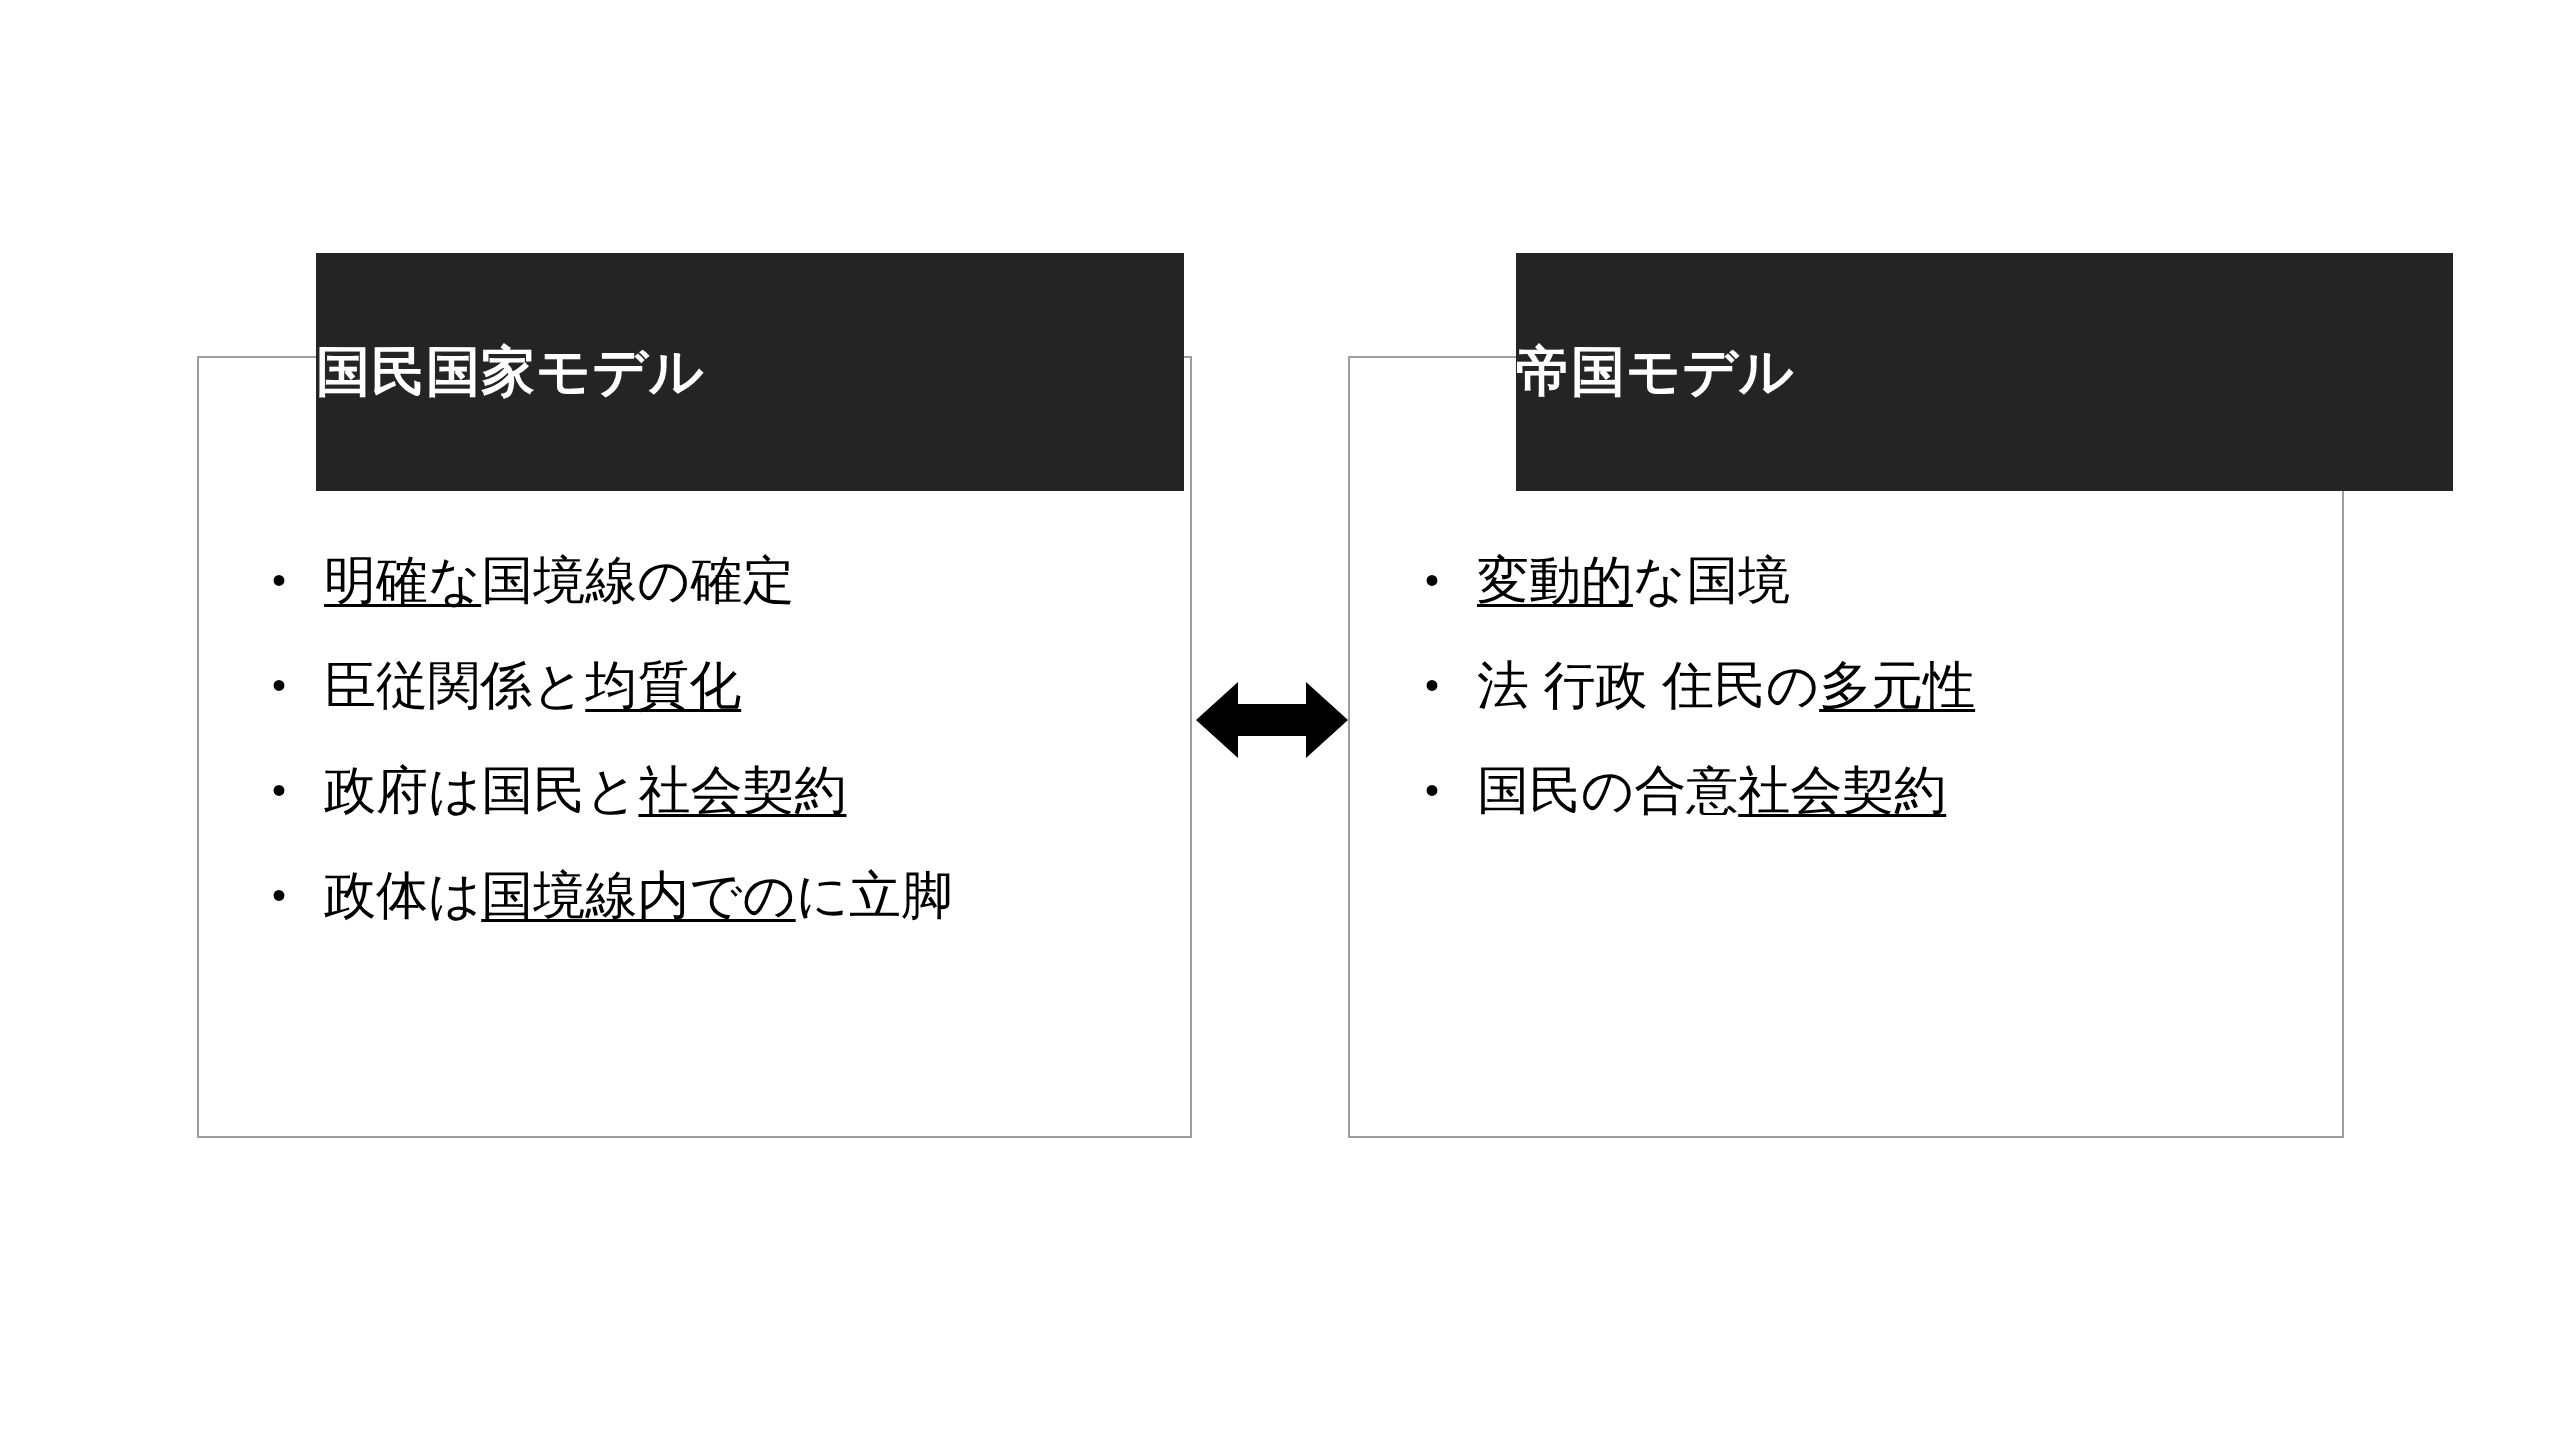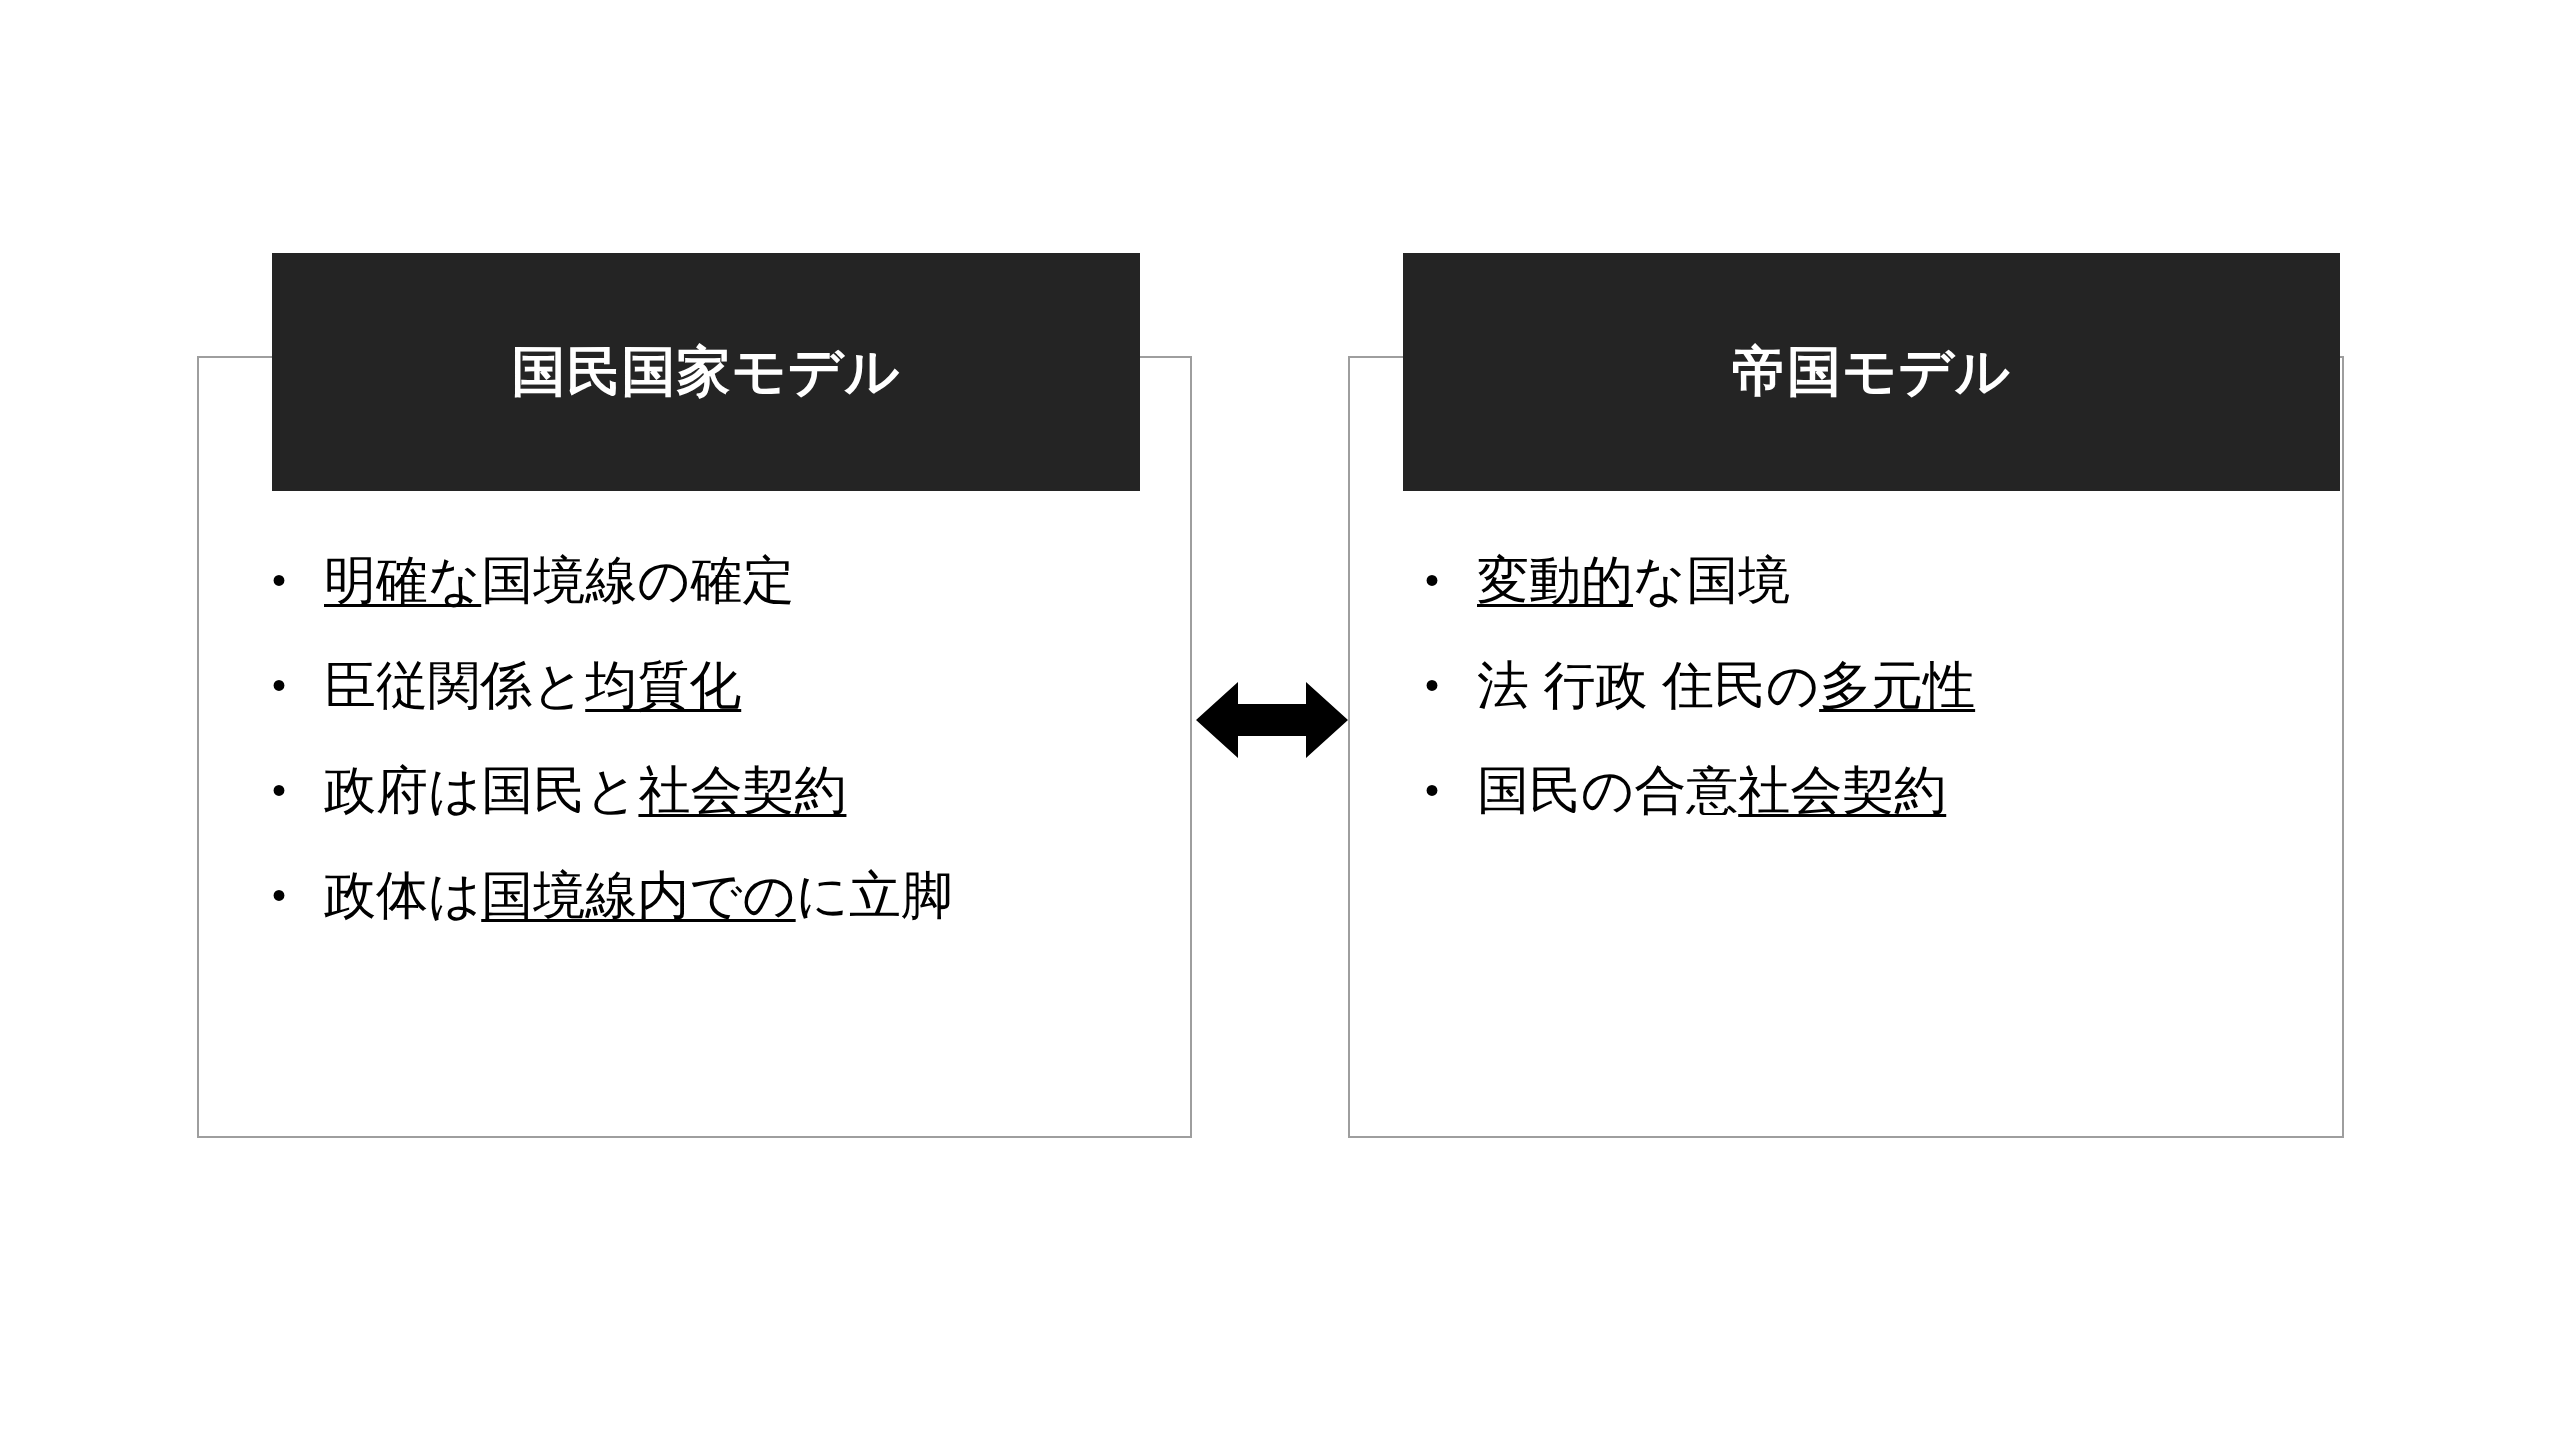--- a/index.html
+++ b/index.html
@@ -35,22 +35,22 @@
     background: #ffffff;
   }
 
   
   .panel-header {
     position: absolute;
     box-sizing: border-box;
     background: #242424;
     display: flex;
     align-items: center;
-    justify-content: center;
     z-index: 3;
+    margin-left: 44px;
   }
   .panel-header-title {
     color: #ffffff;
     font-size: 54px;
     font-weight: bold;
     letter-spacing: 1px;
     line-height: 1.1;
     white-space: nowrap;
   }
 
@@ -135,21 +135,21 @@
   <div class="center-arrow" style="left:1196px; top:676px; width:152px; height:88px;">
     <svg width="152" height="88" viewBox="0 0 152 88" aria-hidden="true">
       <polygon points="0,44 42,6 42,28 110,28 110,6 152,44 110,82 110,60 42,60 42,82" fill="#000000"></polygon>
     </svg>
   </div>
 
   <div class="panel">
 
     <div class="panel-body" style="left:1348px; top:356px; width:996px; height:782px;"></div>
 
-    <div class="panel-header" style="left:1403px; top:253px; width:937px; height:238px;">
+    <div class="panel-header" style="left:1472px; top:253px; width:937px; height:238px;">
       <span class="panel-header-title">帝国モデル</span>
     </div>
 
     <ul class="bullet-list" style="left:1425px; top:548px; width:900px;">
 
       <li class="bullet-item">
         <span class="bullet-dot">•</span>
         <span class="bullet-text"><span></span><u>変動的</u><span>な国境</span></span>
       </li>
 

